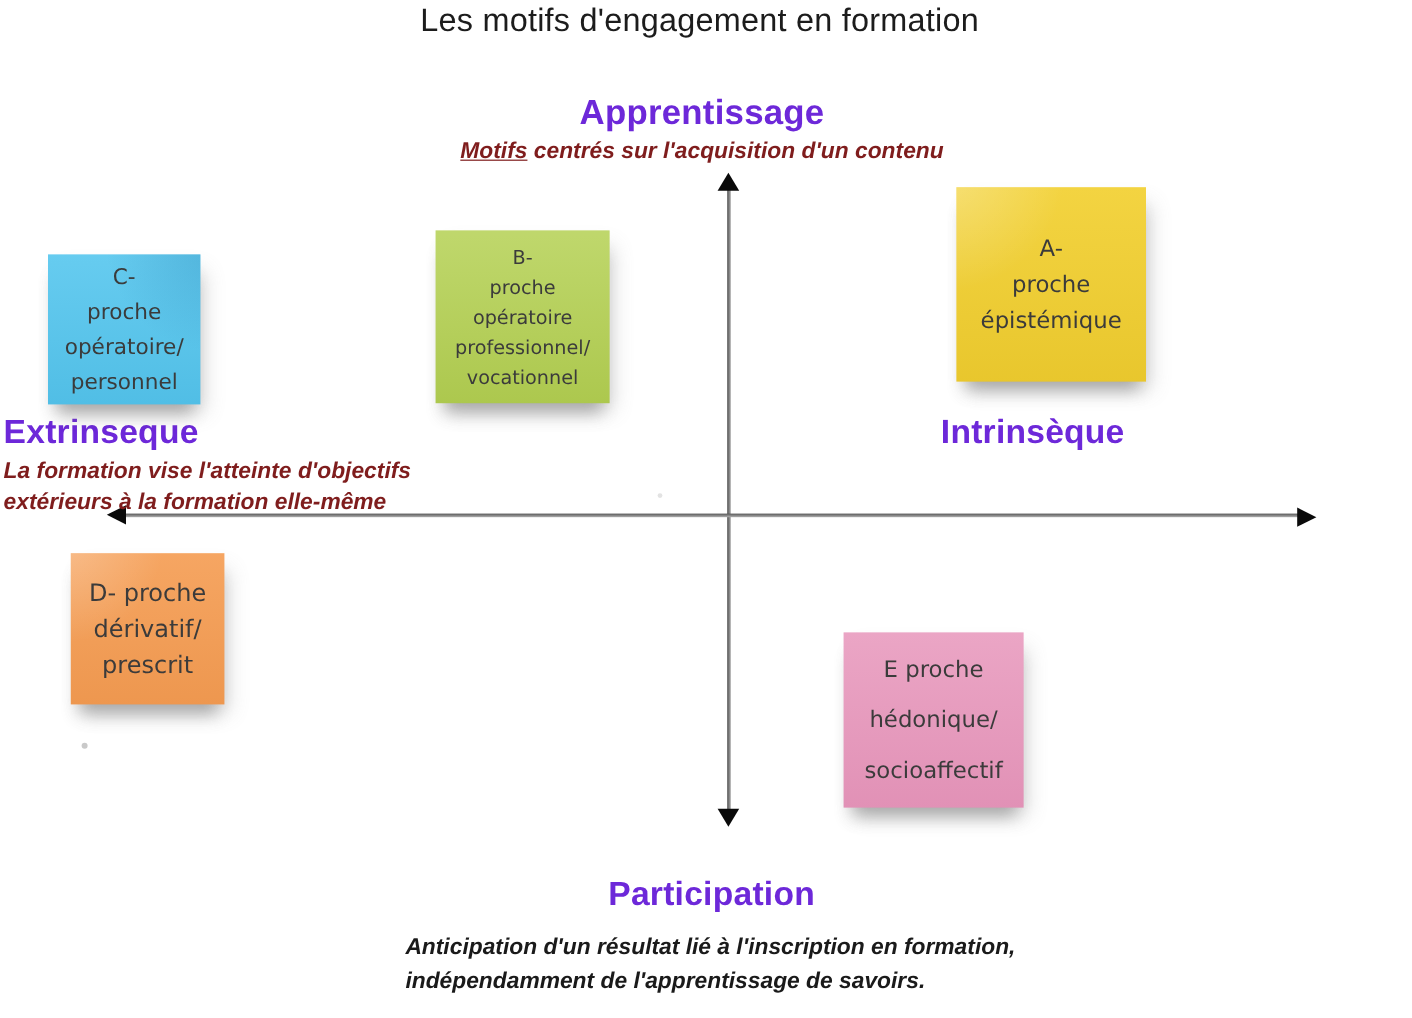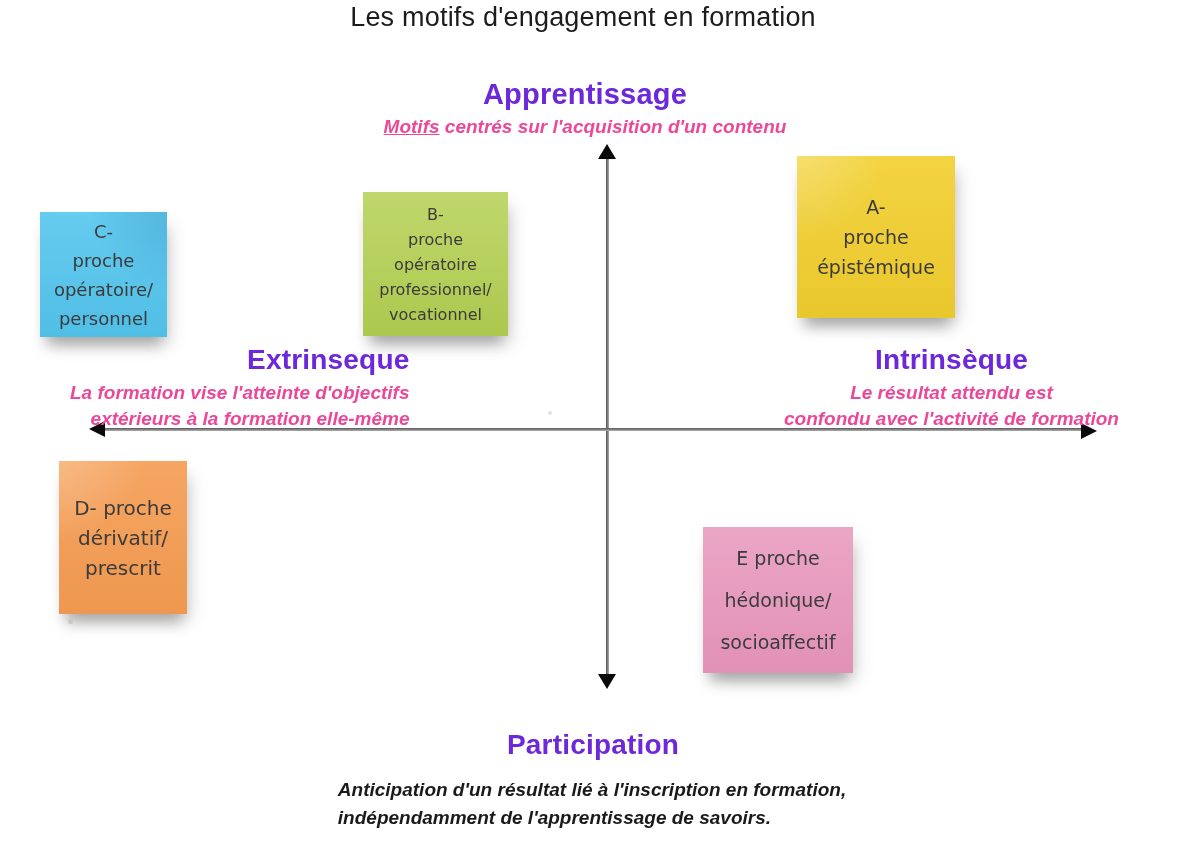--- a/index.html
+++ b/index.html
@@ -16,30 +16,30 @@
     position: absolute; top: 2px; left: 583px;
     transform: translateX(-50%);
     font-size: 27px; font-weight: 400; color: #1c1c1c;
     white-space: nowrap; letter-spacing: 0.2px;
   }
   .axis-head { position: absolute; white-space: nowrap; }
   .axis-head .h {
     font-size: 28px; font-weight: 700; color: #6d28d9; letter-spacing: 0.2px;
   }
   .axis-head .sub {
-    font-size: 19px; font-weight: 700; font-style: italic; color: #ec4899;
+    font-size: 19px; font-weight: 700; font-style: italic; color: #7f1d1d;
     line-height: 26px; white-space: pre-line;
   }
   .head-top { top: 78px; left: 585px; transform: translateX(-50%); text-align: center; }
   .head-top .h { font-size: 29px; }
   .head-top .sub { margin-top: 3px; }
   .head-top .sub .uword { text-decoration: underline; }
 
-  .head-left { top: 344px; left: 22px; text-align: right; }
-  .head-left .sub { margin-top: 4px; margin-left: 48px; }
+  .head-left { top: 344px; left: 3px; text-align: left; }
+  .head-left .sub { margin-top: 4px; }
 
   .head-right { top: 344px; left: 784px; text-align: center; }
   .head-right .sub { margin-top: 4px; }
 
   .head-bottom { top: 729px; left: 593px; transform: translateX(-50%); text-align: right; }
   .sub-bottom {
     position: absolute; top: 776px; left: 592px; transform: translateX(-50%);
     font-size: 19px; font-weight: 700; font-style: italic; color: #1a1a1a;
     line-height: 28px; white-space: pre-line;
   }
@@ -103,21 +103,21 @@
   }
   .note-a {
     left: 797px; top: 156px; width: 158px; height: 162px;
     font-size: 19px; line-height: 30px;
     background:
       radial-gradient(circle at -8% -10%, rgba(255,255,255,0.30), rgba(255,255,255,0) 42%),
       linear-gradient(to bottom, rgba(255,255,255,0.08), rgba(120,90,0,0.08)),
       #f2d031;
   }
   .note-d {
-    left: 59px; top: 461px; width: 128px; height: 153px;
+    left: 59px; top: 461px; width: 128px; height: 126px;
     font-size: 20px; line-height: 30px;
     background:
       radial-gradient(circle at -8% -10%, rgba(255,255,255,0.28), rgba(255,255,255,0) 45%),
       linear-gradient(to bottom, rgba(255,255,255,0.08), rgba(140,60,0,0.07)),
       #f59e55;
   }
   .note-e {
     left: 703px; top: 527px; width: 150px; height: 146px;
     font-size: 19px; line-height: 42px;
     background:
@@ -150,22 +150,20 @@
   <div class="arr arr-right"></div>
 
   <div class="axis-head head-left">
     <div class="h">Extrinseque</div>
     <div class="sub">La formation vise l'atteinte d'objectifs
 extérieurs à la formation elle-même</div>
   </div>
 
   <div class="axis-head head-right">
     <div class="h">Intrinsèque</div>
-    <div class="sub">Le résultat attendu est
-confondu avec l'activité de formation</div>
   </div>
 
   <div class="axis-head head-bottom">
     <div class="h">Participation</div>
   </div>
   <div class="sub-bottom">Anticipation d'un résultat lié à l'inscription en formation,
 indépendamment de l'apprentissage de savoirs.</div>
 
   <div class="note note-c">C-
 proche

